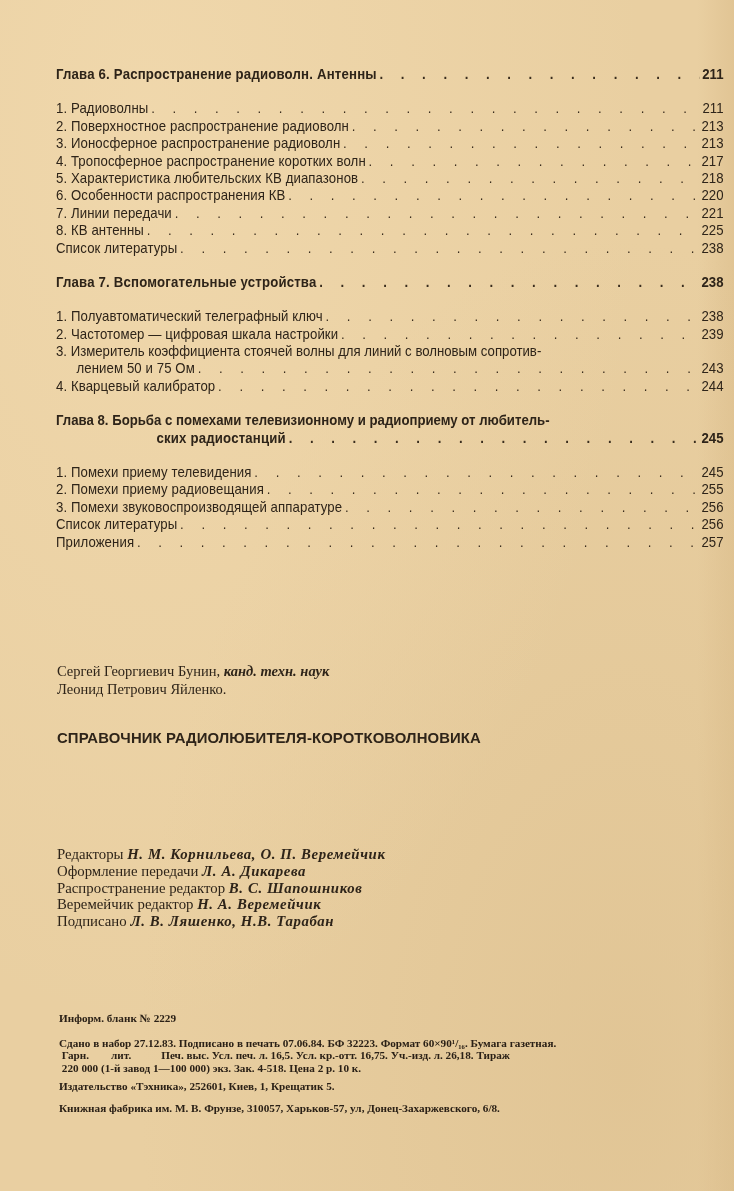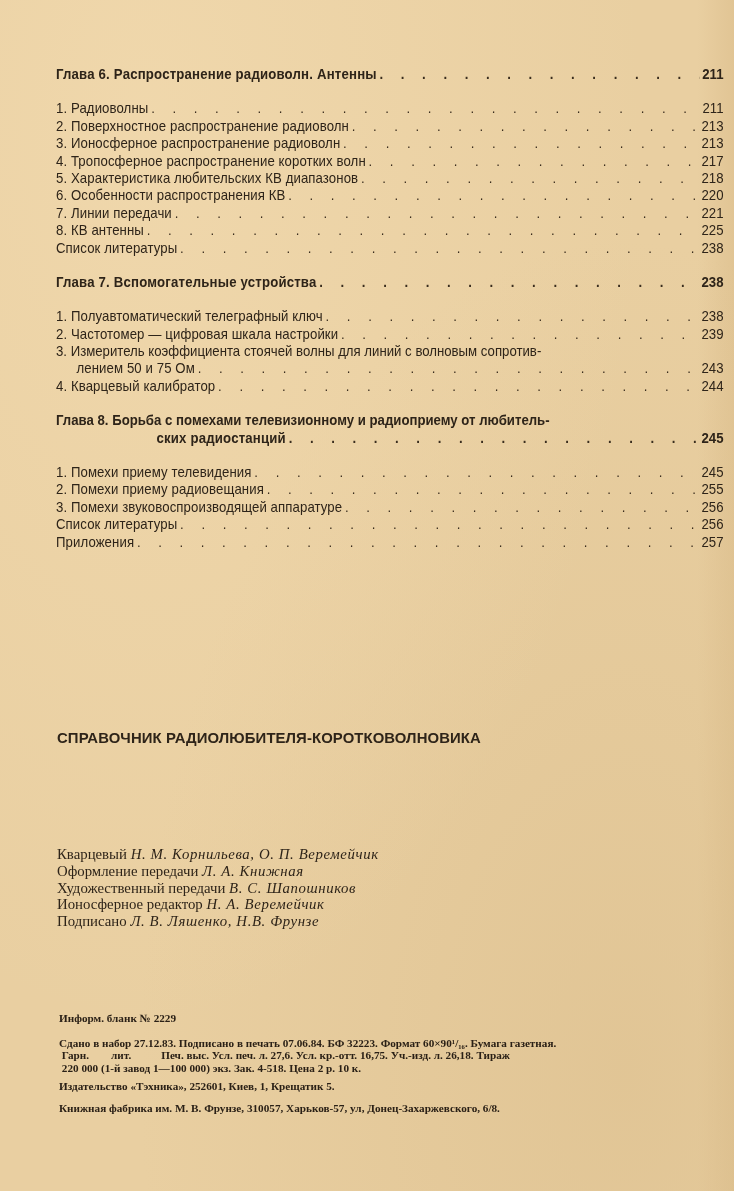--- a/index.html
+++ b/index.html
@@ -25,21 +25,21 @@
   .chapter .t { letter-spacing: 0.2px; }
   .gap { height: 17px; }
   .wrap-first { font-size: 14.2px; line-height: 17.4px; height: 17.4px; white-space: nowrap; transform: scaleX(0.93); transform-origin: left; }
   .chapter-wrap { font-weight: bold; }
 
   .authors { position: absolute; left: 55px; top: 662px; font-size: 14.5px; line-height: 18px; font-family: "Liberation Serif", serif; }
   .authors .deg { font-style: italic; font-weight: bold; }
   .book-title { position: absolute; left: 55px; top: 729px; font-family: "Liberation Sans", sans-serif; font-weight: bold; font-size: 15.5px; letter-spacing: 0.1px; transform: scaleX(0.96); transform-origin: left; }
 
   .credits { position: absolute; left: 55px; top: 846px; font-size: 14.8px; line-height: 16.8px; font-family: "Liberation Serif", serif; }
-  .credits .nm { font-style: italic; font-weight: normal; letter-spacing: 0.6px; text-align: right; }
+  .credits .nm { font-style: italic; font-weight: bold; letter-spacing: 0.6px; text-align: right; }
 
   .imprint { position: absolute; left: 57px; top: 1012px; font-family: "Liberation Serif", serif; font-size: 11.2px; color: #2a2016; width: 690px; }
   .imprint .bold { font-weight: bold; }
   .imprint .line { white-space: nowrap; line-height: 12.5px; }
   .imprint .blank { font-weight: bold; margin-bottom: 12px; }
   .imprint .pub { margin-top: 6px; }
   .imprint .fab { margin-top: 9px; }
   .sp { display: inline-block; width: 22px; }
   .sp2 { display: inline-block; width: 30px; }
 </style>
@@ -161,33 +161,42 @@
         <span class="dots"></span>
         <span class="p">256</span>
       </div>
     <div class="row">
         <span class="t">Приложения</span>
         <span class="dots"></span>
         <span class="p">257</span>
       </div>
   </div>
 
+  <div class="authors">
+    <div>
+      <span>Сергей Георгиевич Бунин,</span>
+      <span class="deg">канд. техн. наук</span>
+    </div>
+    <div>
+      <span>Леонид Петрович Яйленко.</span>
+    </div>
+  </div>
 
   <div class="book-title">СПРАВОЧНИК РАДИОЛЮБИТЕЛЯ-КОРОТКОВОЛНОВИКА</div>
 
   <div class="credits">
-    <div><span>Кварцевый</span> <span class="nm">Н. М. Корнильева, О. П. Веремейчик</span></div>
-    <div><span>Оформление передачи</span> <span class="nm">Л. А. Книжная</span></div>
-    <div><span>Художественный передачи</span> <span class="nm">В. С. Шапошников</span></div>
-    <div><span>Ионосферное редактор</span> <span class="nm">Н. А. Веремейчик</span></div>
-    <div><span>Подписано</span> <span class="nm">Л. В. Ляшенко, Н.В. Фрунзе</span></div>
+    <div><span>Редакторы</span> <span class="nm">Н. М. Корнильева, О. П. Веремейчик</span></div>
+    <div><span>Оформление передачи</span> <span class="nm">Л. А. Дикарева</span></div>
+    <div><span>Распространение редактор</span> <span class="nm">В. С. Шапошников</span></div>
+    <div><span>Веремейчик редактор</span> <span class="nm">Н. А. Веремейчик</span></div>
+    <div><span>Подписано</span> <span class="nm">Л. В. Ляшенко, Н.В. Тарабан</span></div>
   </div>
 
   <div class="imprint">
     <div class="line blank">Информ. бланк № 2229</div>
     <div class="line bold">Сдано в набор 27.12.83. Подписано в печать 07.06.84. БФ 32223. Формат 60×90¹/₁₆. Бумага газетная.</div>
-    <div class="line bold">&nbsp;<span>Гарн.</span><span class="sp"></span><span>лит.</span><span class="sp2"></span><span>Печ. выс. Усл. печ. л. 27,6. Усл. кр.-отт. 16,75. Уч.-изд. л. 26,18. Тираж</span></div>
+    <div class="line bold">&nbsp;<span>Гарн.</span><span class="sp"></span><span>лит.</span><span class="sp2"></span><span>Печ. выс. Усл. печ. л. 16,5. Усл. кр.-отт. 16,75. Уч.-изд. л. 26,18. Тираж</span></div>
     <div class="line bold">&nbsp;<span>220 000 (1-й завод 1—100 000) экз. Зак. 4-518. Цена 2 р. 10 к.</span></div>
     <div class="line bold pub">Издательство «Тэхника», 252601, Киев, 1, Крещатик 5.</div>
     <div class="line bold fab">Книжная фабрика им. М. В. Фрунзе, 310057, Харьков-57, ул, Донец-Захаржевского, 6/8.</div>
   </div>
 
 </div>
 
 </body></html>

